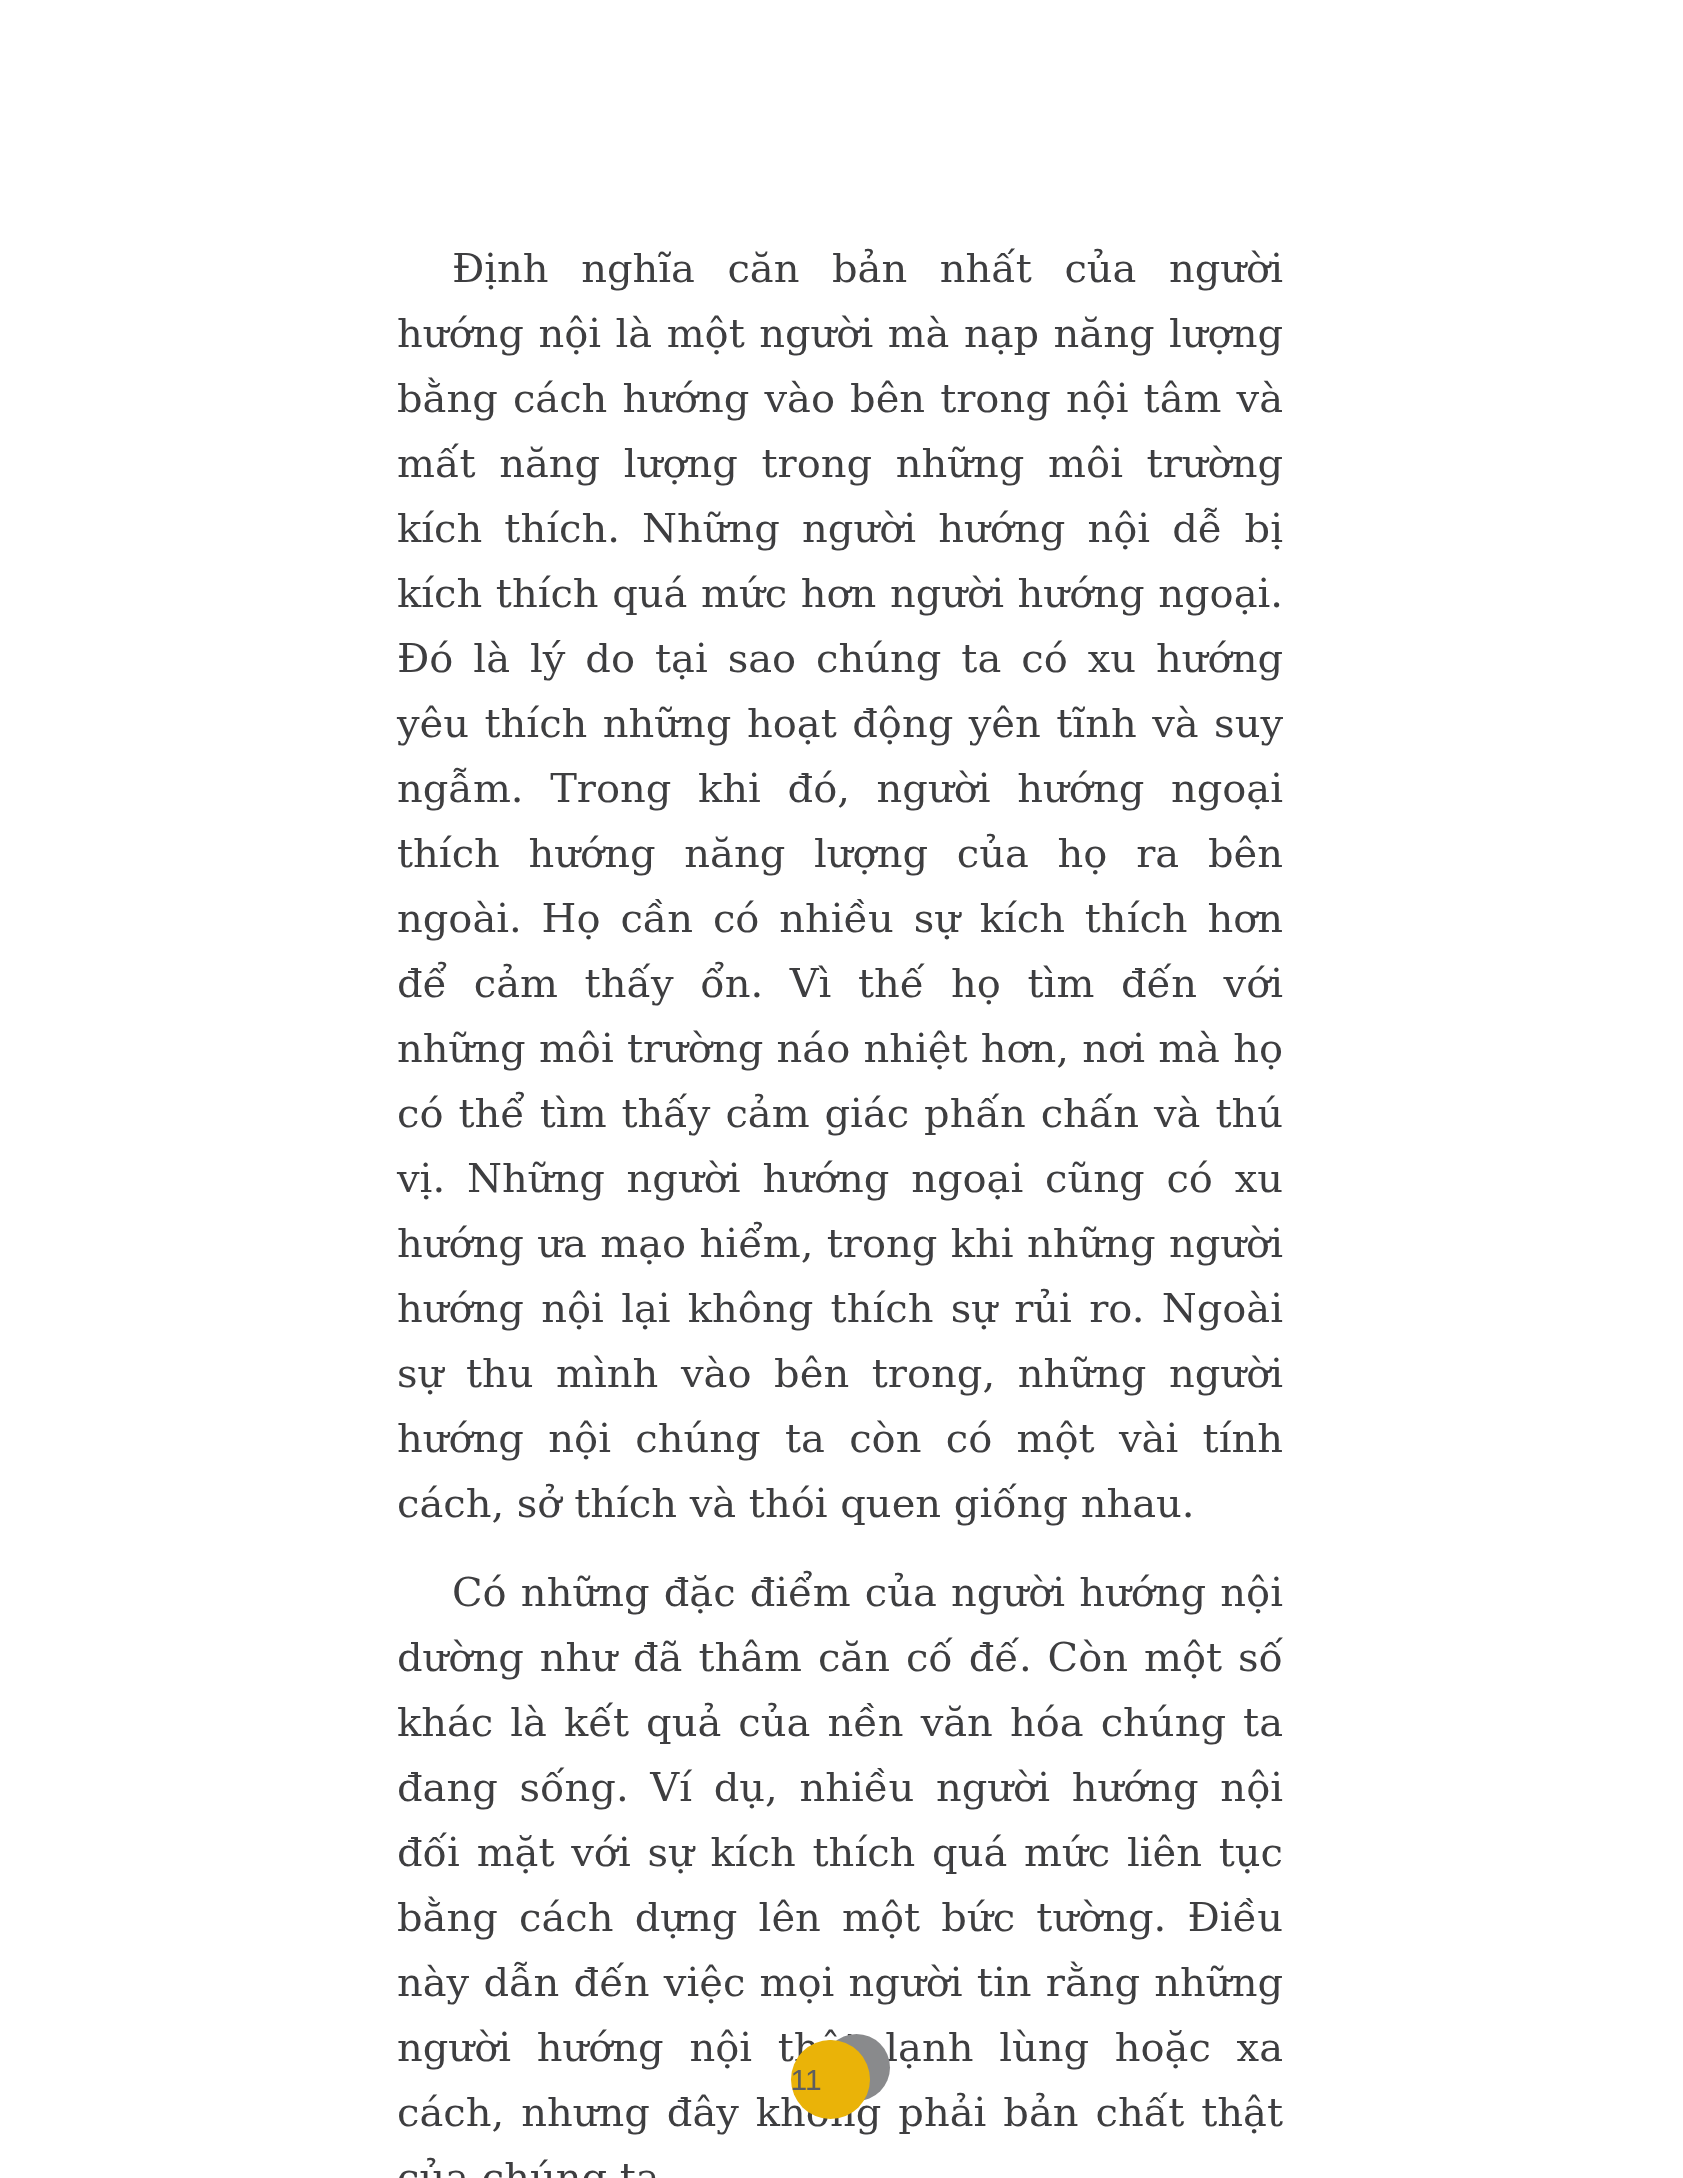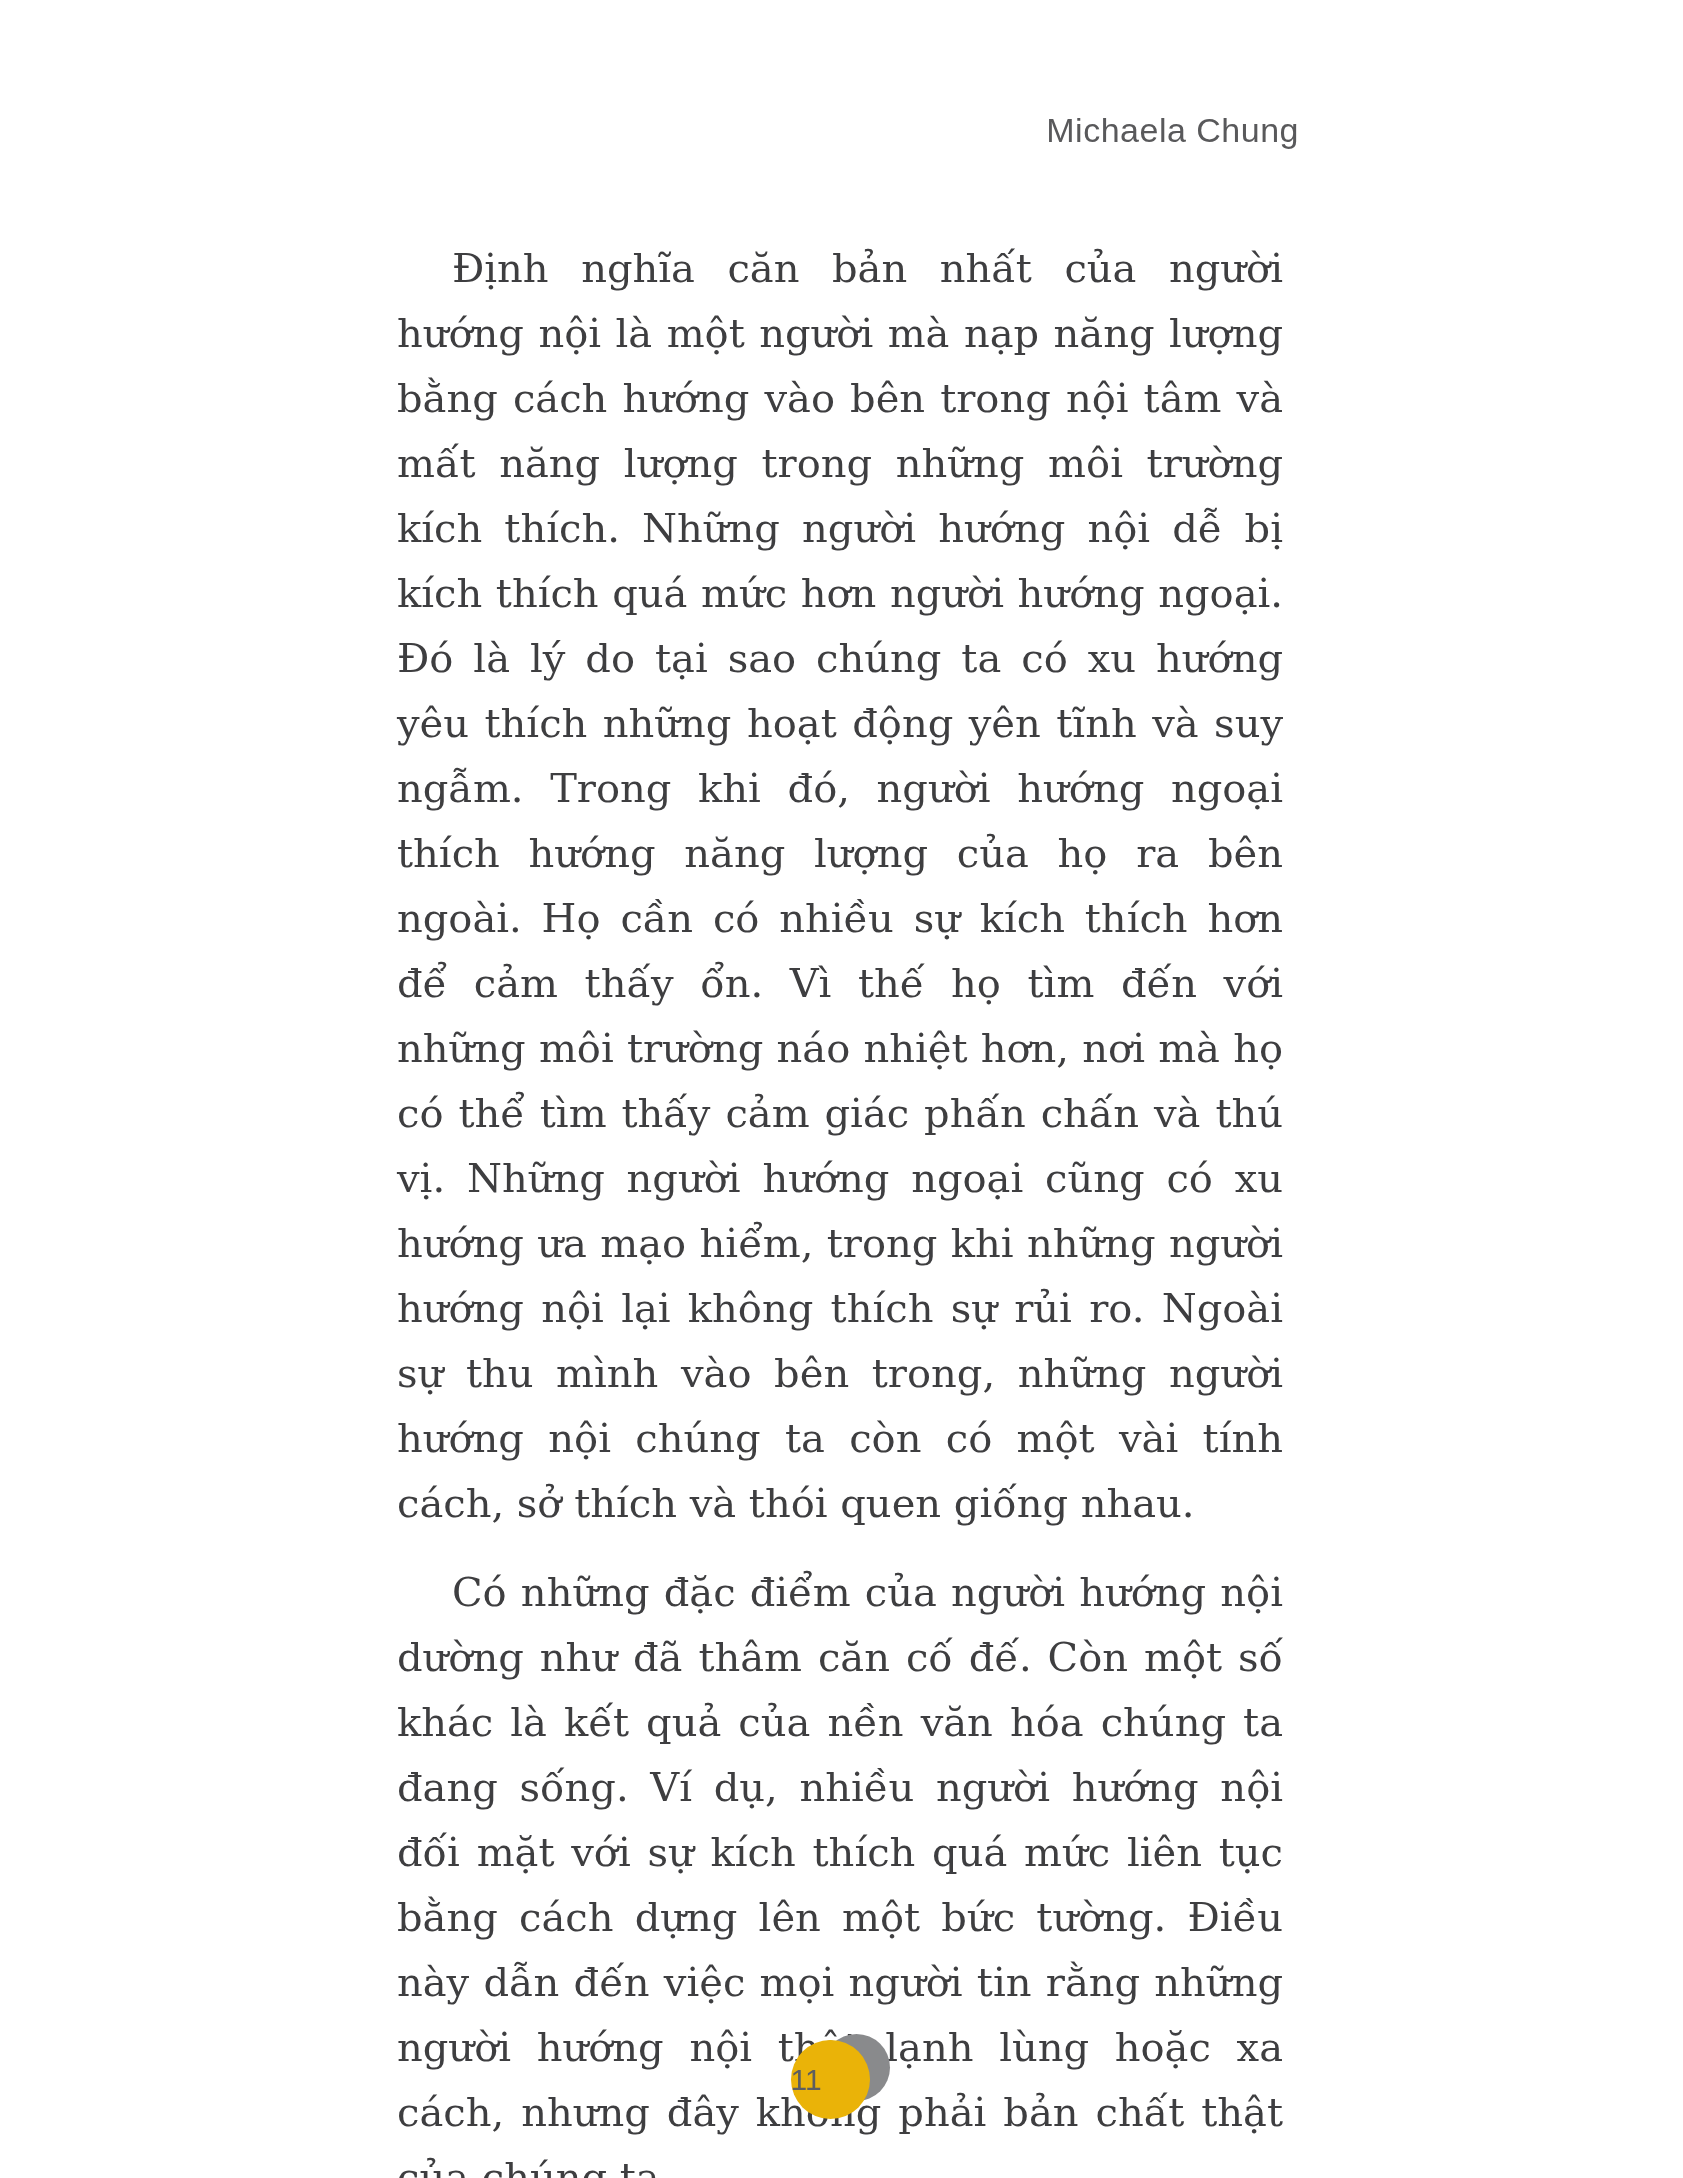--- a/index.html
+++ b/index.html
@@ -83,21 +83,20 @@
     font-family: "Liberation Sans", sans-serif;
     font-size: 30px;
     color: #5d5e60;
   }
 </style>
 </head>
 <body>
 
 <div class="page">
 
-  <div class="running-header">Michaela Chung</div>
 
   <div class="content">
     <p>Định nghĩa căn bản nhất của người hướng nội là một người mà nạp năng lượng bằng cách hướng vào bên trong nội tâm và mất năng lượng trong những môi trường kích thích. Những người hướng nội dễ bị kích thích quá mức hơn người hướng ngoại. Đó là lý do tại sao chúng ta có xu hướng yêu thích những hoạt động yên tĩnh và suy ngẫm. Trong khi đó, người hướng ngoại thích hướng năng lượng của họ ra bên ngoài. Họ cần có nhiều sự kích thích hơn để cảm thấy ổn. Vì thế họ tìm đến với những môi trường náo nhiệt hơn, nơi mà họ có thể tìm thấy cảm giác phấn chấn và thú vị. Những người hướng ngoại cũng có xu hướng ưa mạo hiểm, trong khi những người hướng nội lại không thích sự rủi ro. Ngoài sự thu mình vào bên trong, những người hướng nội chúng ta còn có một vài tính cách, sở thích và thói quen giống nhau.</p>
     <p>Có những đặc điểm của người hướng nội dường như đã thâm căn cố đế. Còn một số khác là kết quả của nền văn hóa chúng ta đang sống. Ví dụ, nhiều người hướng nội đối mặt với sự kích thích quá mức liên tục bằng cách dựng lên một bức tường. Điều này dẫn đến việc mọi người tin rằng những người hướng nội thật lạnh lùng hoặc xa cách, nhưng đây không phải bản chất thật của chúng ta.</p>
   </div>
 
   <div class="footer">
     <div class="moon-wrap">
       <div class="moon-dark"></div>
       <div class="moon-light">

